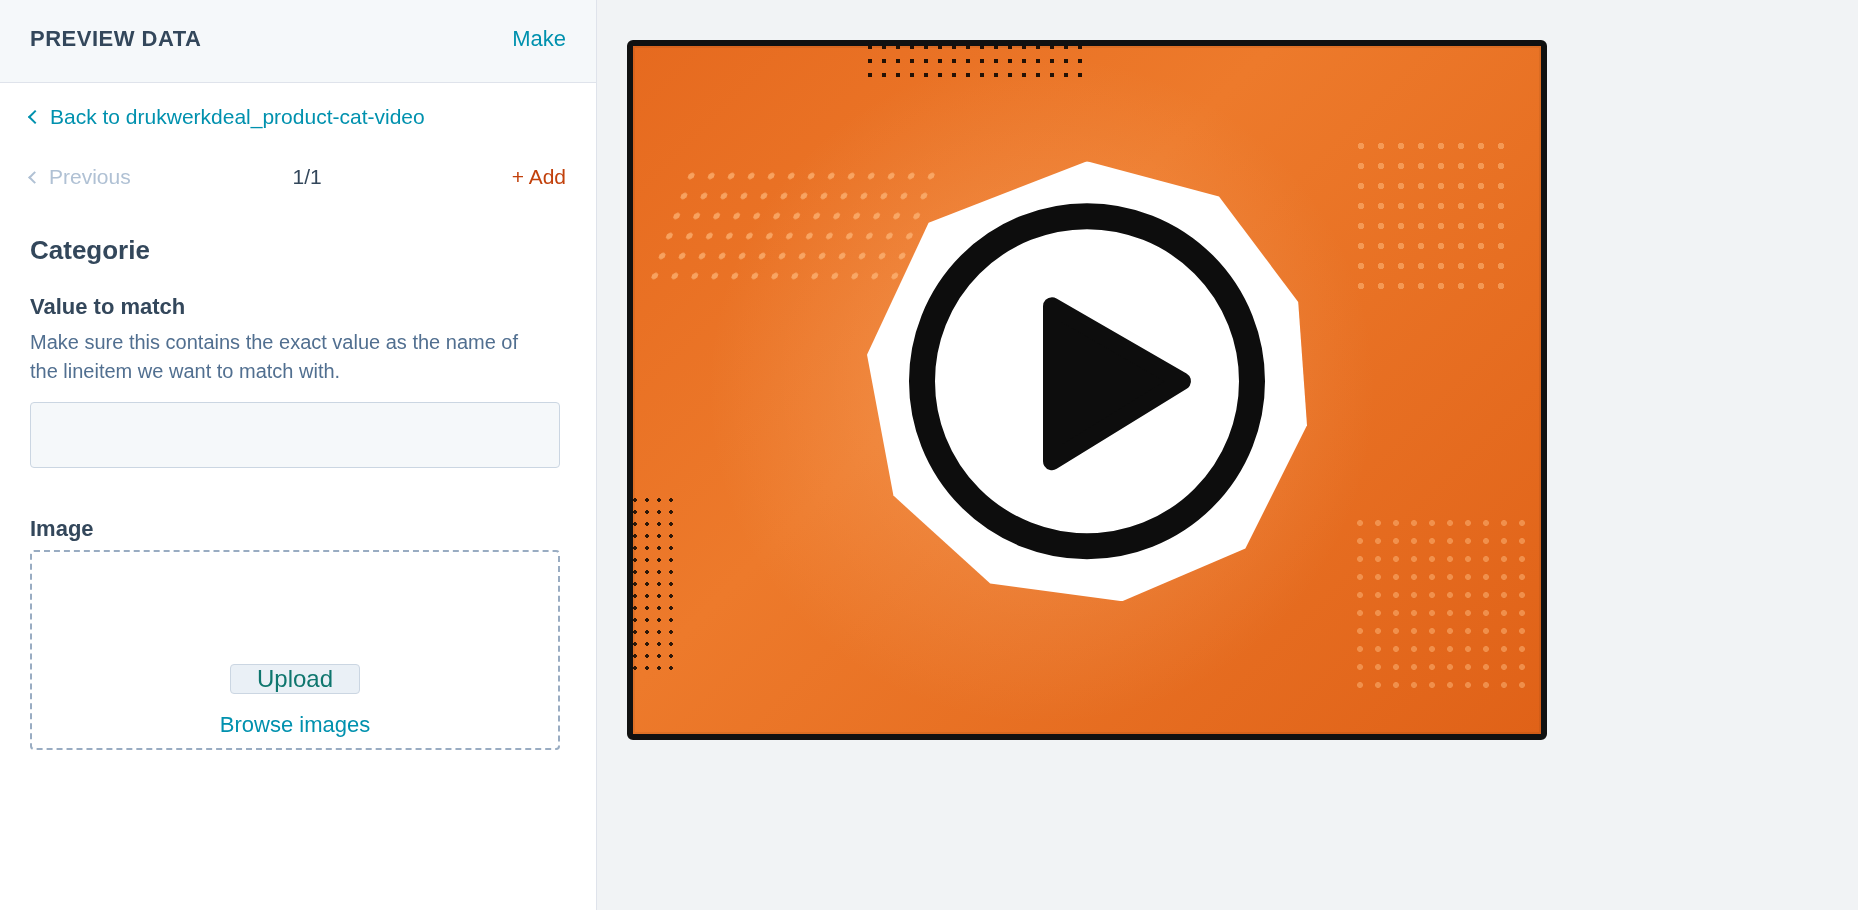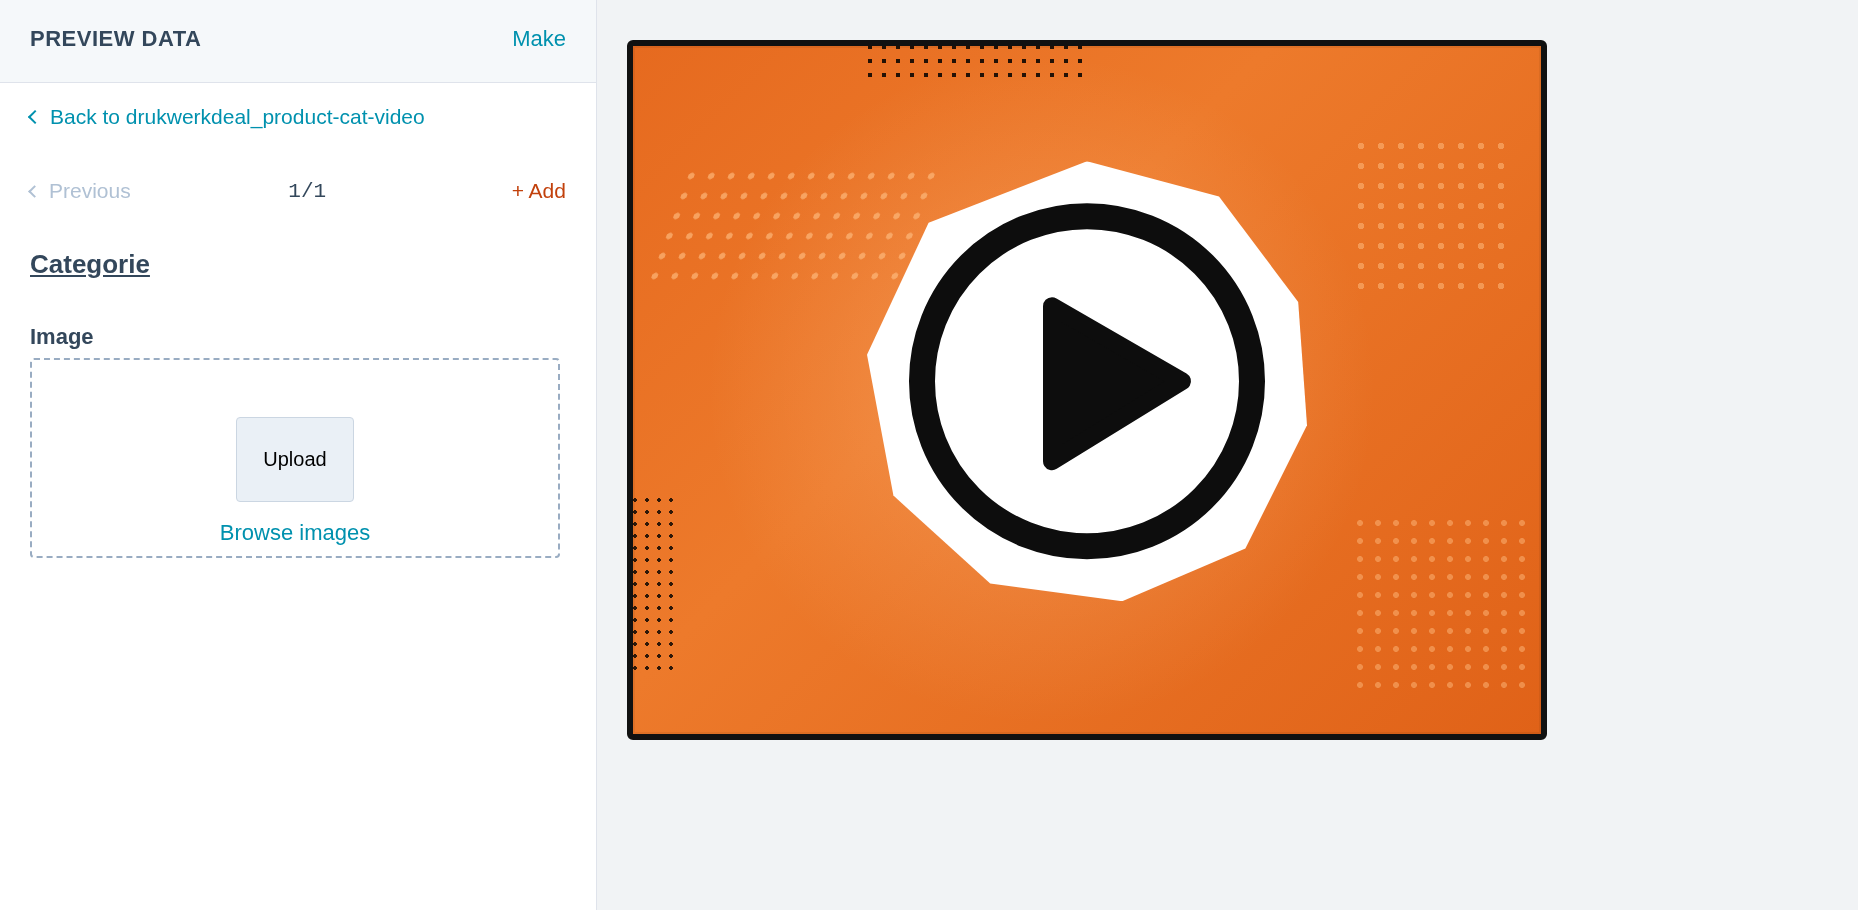--- a/index.html
+++ b/index.html
@@ -51,21 +51,21 @@
   }
 
   .back-link {
     display: flex;
     align-items: center;
     gap: 10px;
     color: #0091ae;
     font-size: 21px;
     font-weight: 500;
     cursor: pointer;
-    margin-bottom: 50px;
+    margin-bottom: 36px;
   }
   .back-link .chev {
     width: 10px; height: 10px;
     border-left: 2px solid #0091ae;
     border-bottom: 2px solid #0091ae;
     transform: rotate(45deg);
   }
 
   .nav-row {
     display: flex;
@@ -86,36 +86,34 @@
   .nav-prev .chev {
     width: 9px; height: 9px;
     border-left: 2px solid #b0c1d4;
     border-bottom: 2px solid #b0c1d4;
     transform: rotate(45deg);
   }
   .page-count {
     font-size: 21px;
     color: #33475b;
     font-weight: 400;
-    font-family: Liberation Mono, monospace;
   }
   .nav-add {
     font-size: 21px;
     font-weight: 500;
     color: #c2410c;
     cursor: pointer;
     margin-left: 28px;
   }
 
   .section-heading {
     font-size: 26px;
     font-weight: 700;
     color: #33475b;
-    margin-bottom: 44px;
-    text-decoration: underline;
+    margin-bottom: 28px;
   }
 
   .field-label {
     font-size: 22px;
     font-weight: 600;
     color: #33475b;
     margin-bottom: 8px;
   }
   .field-help {
     font-size: 20px;
@@ -144,26 +142,26 @@
     border-radius: 4px;
     background: #ffffff;
     display: flex;
     flex-direction: column;
     align-items: center;
     justify-content: flex-end;
     padding: 20px 0 10px 0;
     gap: 18px;
   }
   .upload-btn {
-    padding: 30px 26px;
+    padding: 0 26px;
     border: 1px solid #cbd6e2;
     border-radius: 4px;
     background: #eaf0f6;
-    color: #000000;
-    font-size: 20px;
+    color: #0f766e;
+    font-size: 24px;
     cursor: pointer;
   }
   .browse-link {
     color: #0091ae;
     font-size: 22px;
     font-weight: 500;
     cursor: pointer;
   }
 
   
@@ -250,20 +248,25 @@
       <span class="nav-prev">
         <span class="chev"></span>
         <span>Previous</span>
       </span>
       <span class="page-count">1/1</span>
       <span class="nav-add">+ Add</span>
     </div>
 
     <h2 class="section-heading">Categorie</h2>
 
+    <div class="field-block">
+      <div class="field-label">Value to match</div>
+      <div class="field-help">Make sure this contains the exact value as the name of the lineitem we want to match with.</div>
+      <input class="text-input" type="text" value="" style="">
+    </div>
 
     <div class="field-block">
       <div class="field-label">Image</div>
       <div class="upload-dropzone">
         <button class="upload-btn" type="button">Upload</button>
         <span class="browse-link">Browse images</span>
       </div>
     </div>
 
   </div>

